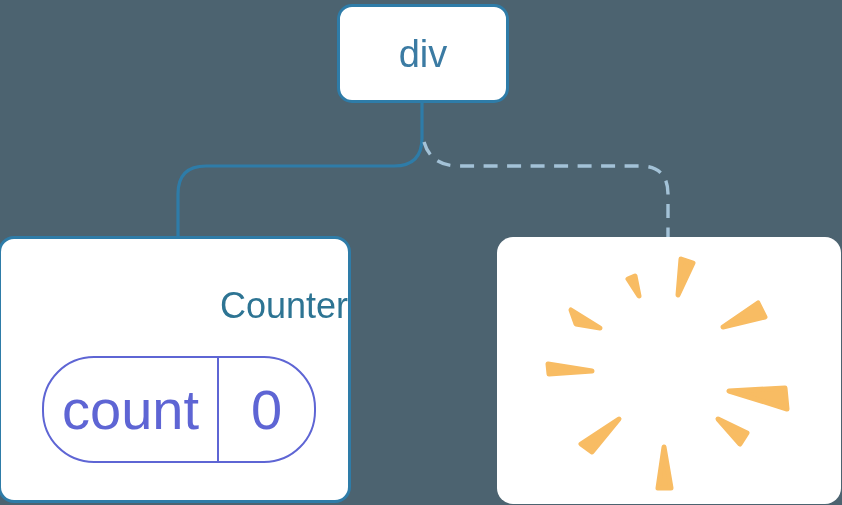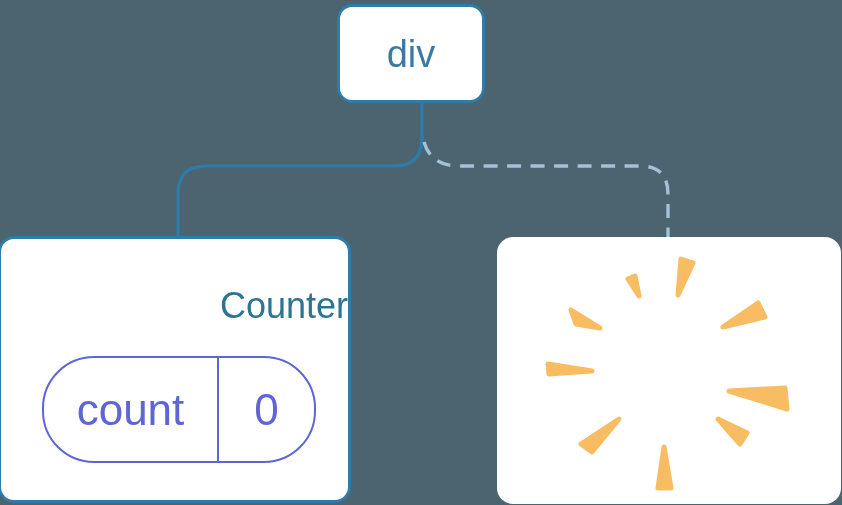--- a/index.html
+++ b/index.html
@@ -22,21 +22,21 @@
     font-family: "Liberation Sans", sans-serif;
   }
   .connectors { position: absolute; left: 0; top: 0; width: 842px; height: 505px; }
   .link { fill: none; }
   .link.solid { stroke: var(--tree-line); stroke-width: 3.2; }
   .link.dashed { stroke: var(--tree-line-dashed); stroke-width: 3.4; stroke-dasharray: 14 9.5; }
 
   .node { position: absolute; background: var(--card); box-sizing: border-box; }
 
   .root-node {
-    left: 337px; top: 4px; width: 148px; height: 99px;
+    left: 337px; top: 4px; width: 172px; height: 99px;
     border: 3px solid var(--tree-line);
     border-radius: 15px;
     display: flex; align-items: center; justify-content: center;
   }
   .root-label { font-size: 38px; color: var(--root-label); line-height: 1; }
 
   .counter-node {
     left: -2px; top: 236px; width: 353px; height: 267px;
     border: 3.5px solid var(--tree-line);
     border-radius: 16px;
@@ -46,21 +46,21 @@
     text-align: right;
     font-size: 36px; color: var(--component-title);
   }
   .state-pill {
     position: absolute; top: 117px; left: 41px;
     width: 270px; height: 103px;
     border: 2.5px solid var(--state-accent);
     border-radius: 52px;
     display: flex;
     color: var(--state-accent);
-    font-size: 44px;
+    font-size: 56px;
     background: var(--card);
   }
   .pill-key {
     width: 173px;
     border-right: 2px solid var(--state-accent);
     display: flex; align-items: center; justify-content: center;
   }
   .pill-value {
     flex: 1;
     display: flex; align-items: center; justify-content: center;

